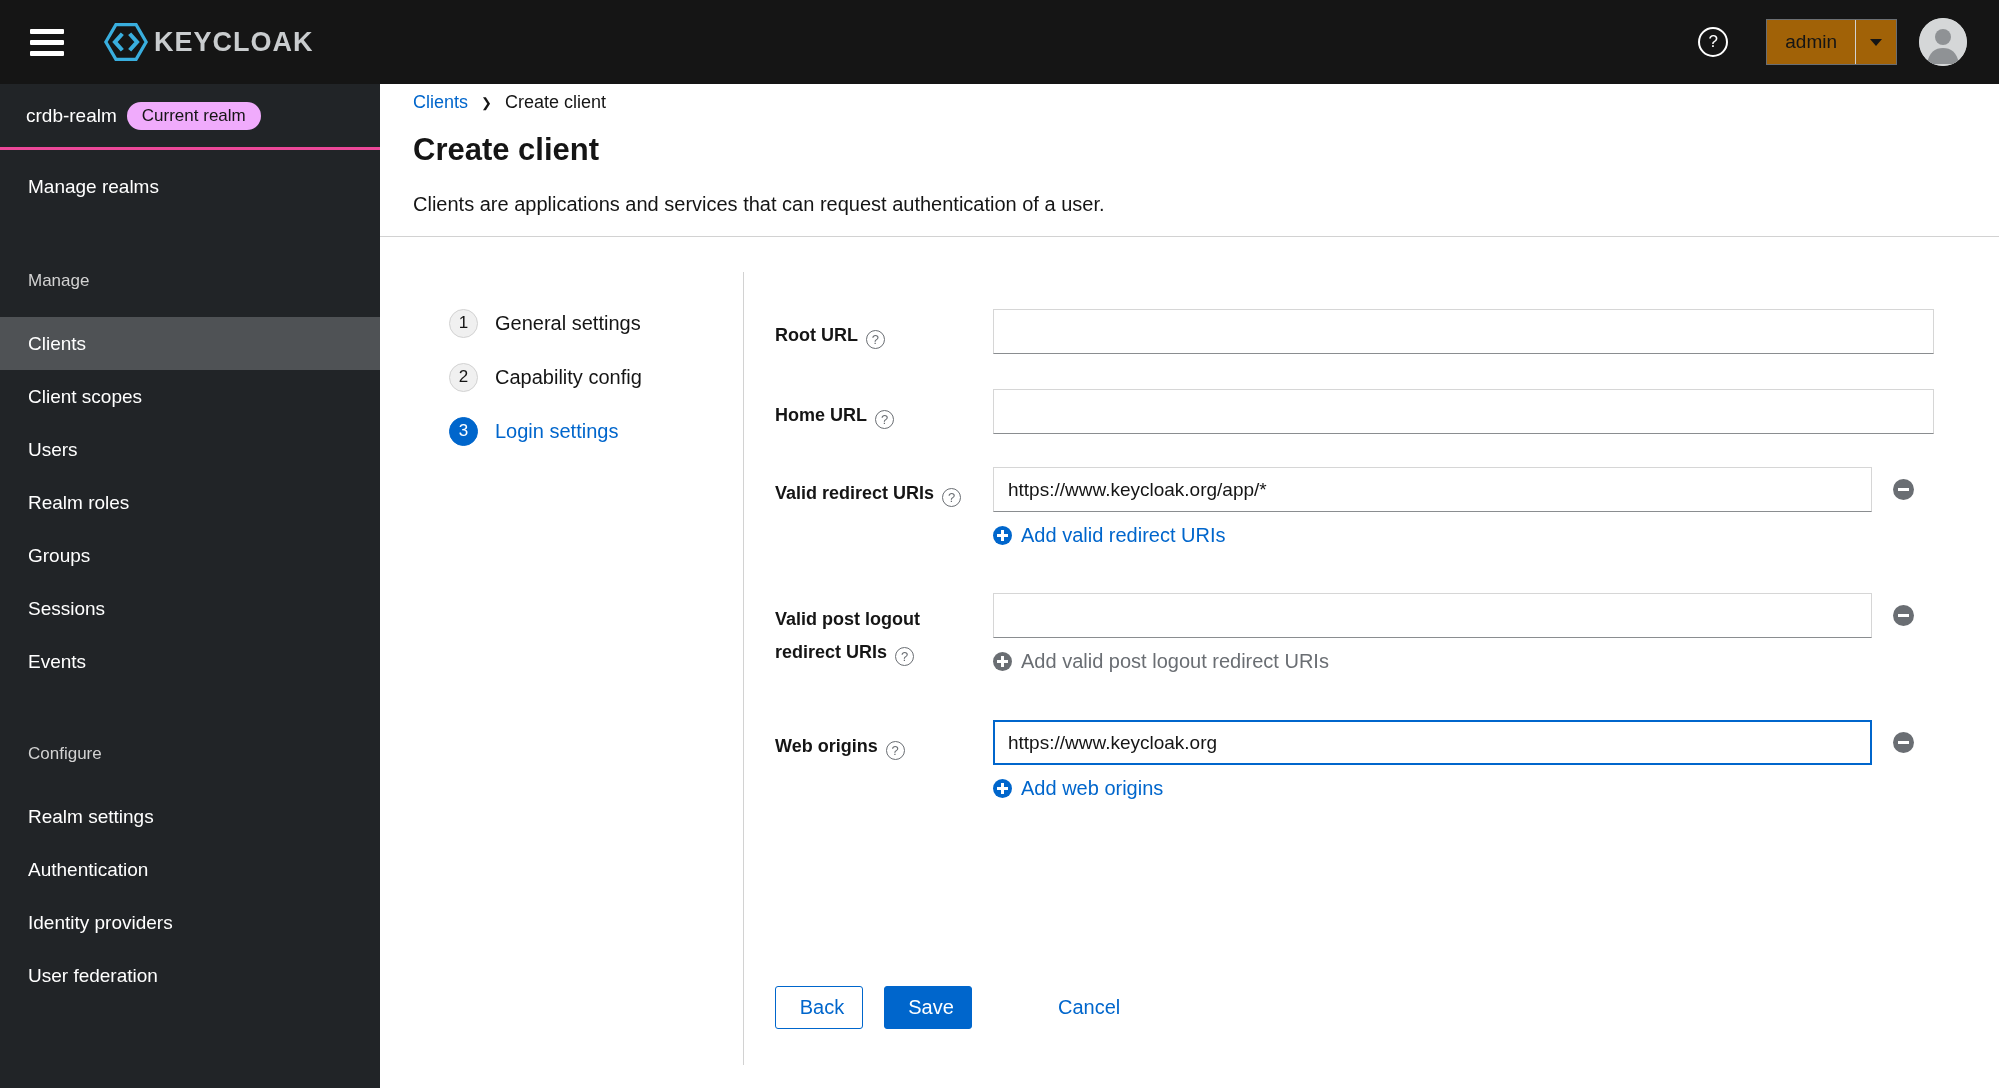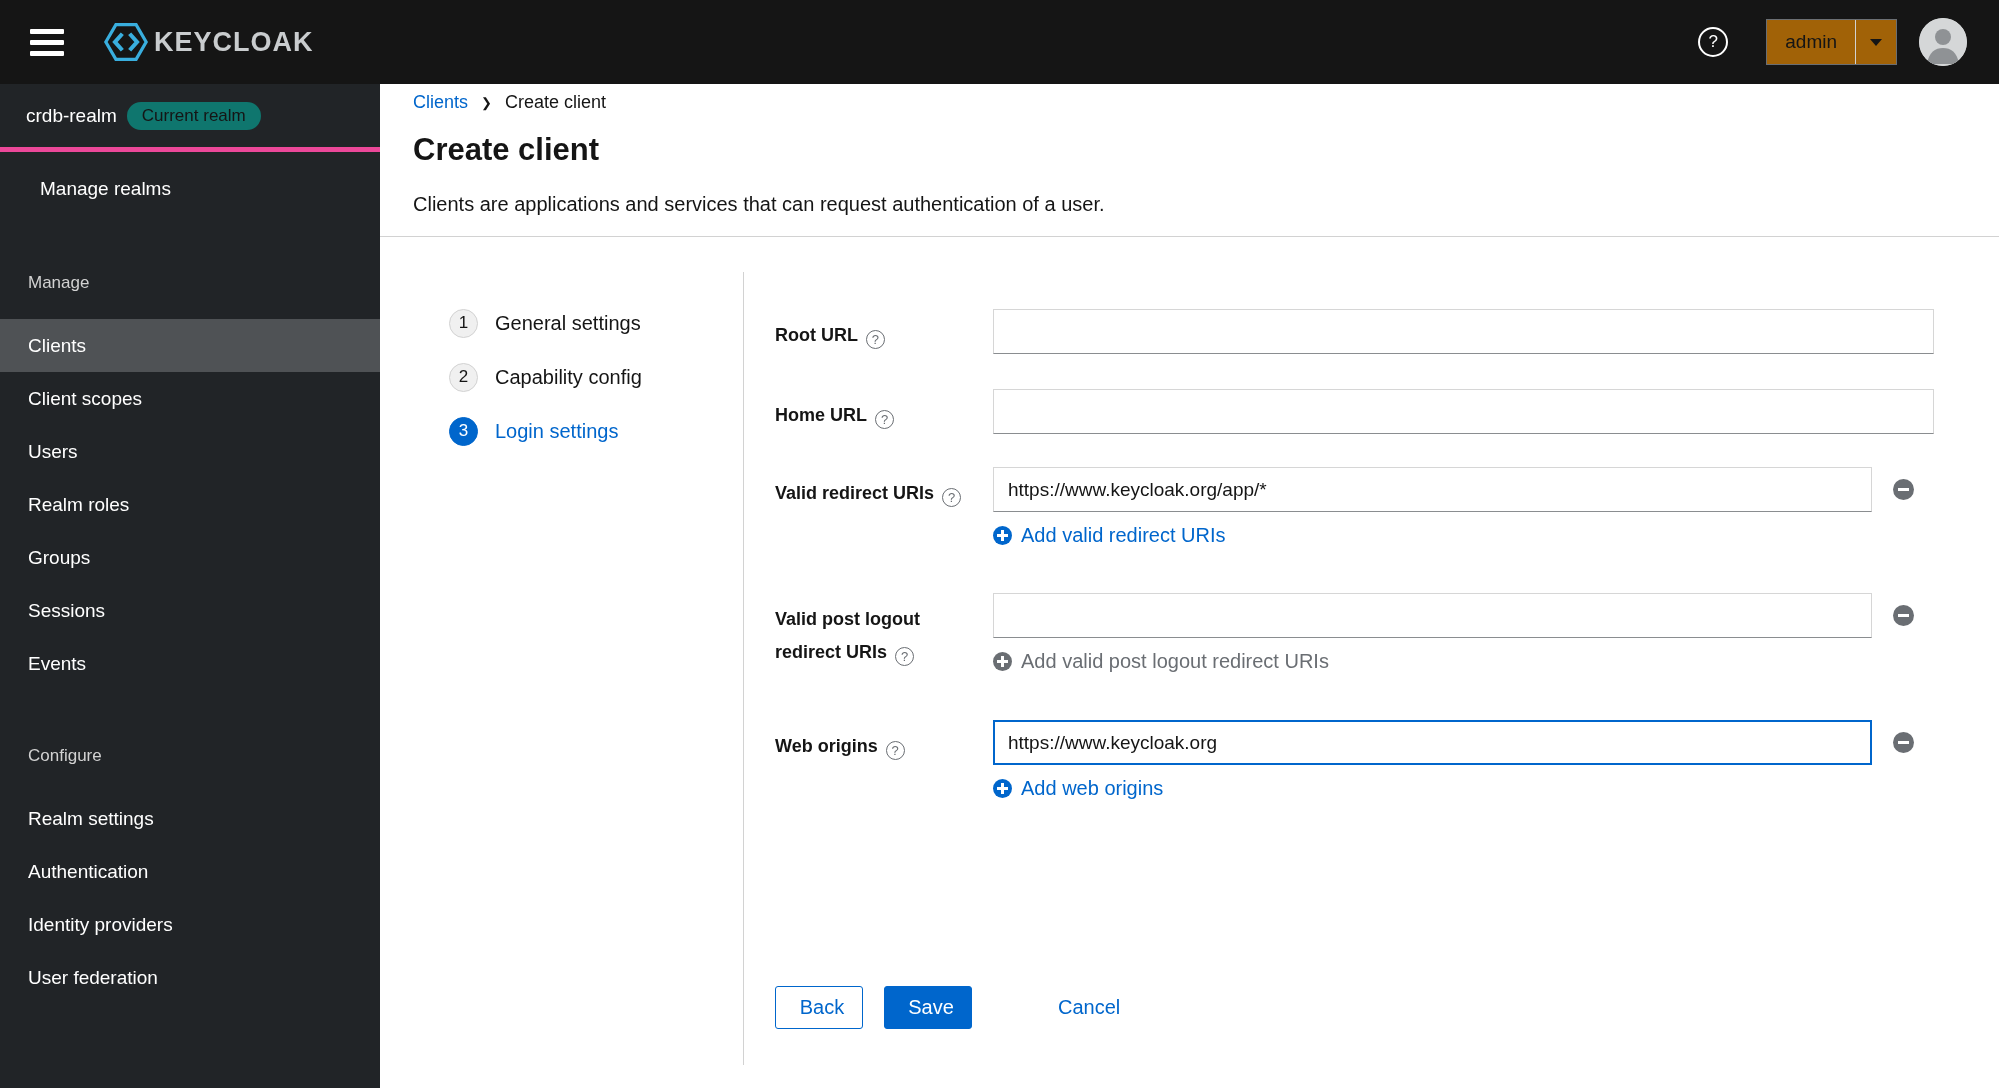--- a/index.html
+++ b/index.html
@@ -15,26 +15,26 @@
   .help-btn{width:30px;height:30px;border-radius:50%;border:2px solid #fff;color:#fff;background:none;font-size:17px;display:flex;align-items:center;justify-content:center;cursor:pointer;margin-right:38px;font-family:inherit;padding:0;}
   .help-btn::after{content:"?";}
   .user-dd{height:46px;background:#a16207;border:1px solid #6a6e73;display:flex;align-items:center;cursor:pointer;font-family:inherit;font-size:19px;color:#151515;padding:0;}
   .user-dd .dd-label{padding:0 18px;}
   .user-dd .dd-caret-wrap{height:100%;display:flex;align-items:center;padding:0 14px;border-left:1px solid #d2d2d2;box-sizing:border-box;}
   .caret{width:0;height:0;border-left:6px solid transparent;border-right:6px solid transparent;border-top:7px solid #151515;}
   .avatar{width:48px;height:48px;border-radius:50%;margin-left:22px;overflow:hidden;cursor:pointer;background:#d5d7d8;border:none;padding:0;}
 
   
   .sidebar{position:absolute;top:84px;left:0;bottom:0;width:380px;background:#212427;color:#fff;}
-  .realm-row{height:63px;display:flex;align-items:center;padding-left:26px;border-bottom:5px solid #ec4899;}
+  .realm-row{height:63px;display:flex;align-items:center;padding-left:26px;border-bottom:3px solid #ec4899;}
   .realm-name{font-size:19px;color:#fff;}
-  .realm-badge{margin-left:10px;background:#0f766e;color:#151515;font-size:17px;padding:4px 15px;border-radius:17px;white-space:nowrap;}
+  .realm-badge{margin-left:10px;background:#f0abfc;color:#151515;font-size:17px;padding:4px 15px;border-radius:17px;white-space:nowrap;}
   .nav-item{height:53px;display:flex;align-items:center;padding-left:28px;font-size:19px;color:#fff;cursor:pointer;}
   .nav-item.active{background:#4f5255;}
-  .manage-realms{margin-top:11px;height:52px;margin-left:12px;}
+  .manage-realms{margin-top:11px;height:52px;}
   .group-label{padding-left:28px;font-size:17px;color:#d2d2d2;height:24px;display:flex;align-items:center;}
   .group-label.manage{margin-top:56px;}
   .group-label.configure{margin-top:54px;}
   .group-items{margin-top:24px;}
 
   
   .main{position:absolute;top:84px;left:380px;right:0;bottom:0;background:#fff;}
   .breadcrumb{position:absolute;left:33px;top:8px;font-size:18px;display:flex;align-items:center;}
   .crumb-link{color:#0066cc;cursor:pointer;text-decoration:none;}
   .crumb-sep{margin:0 13px;font-size:13px;color:#151515;}

